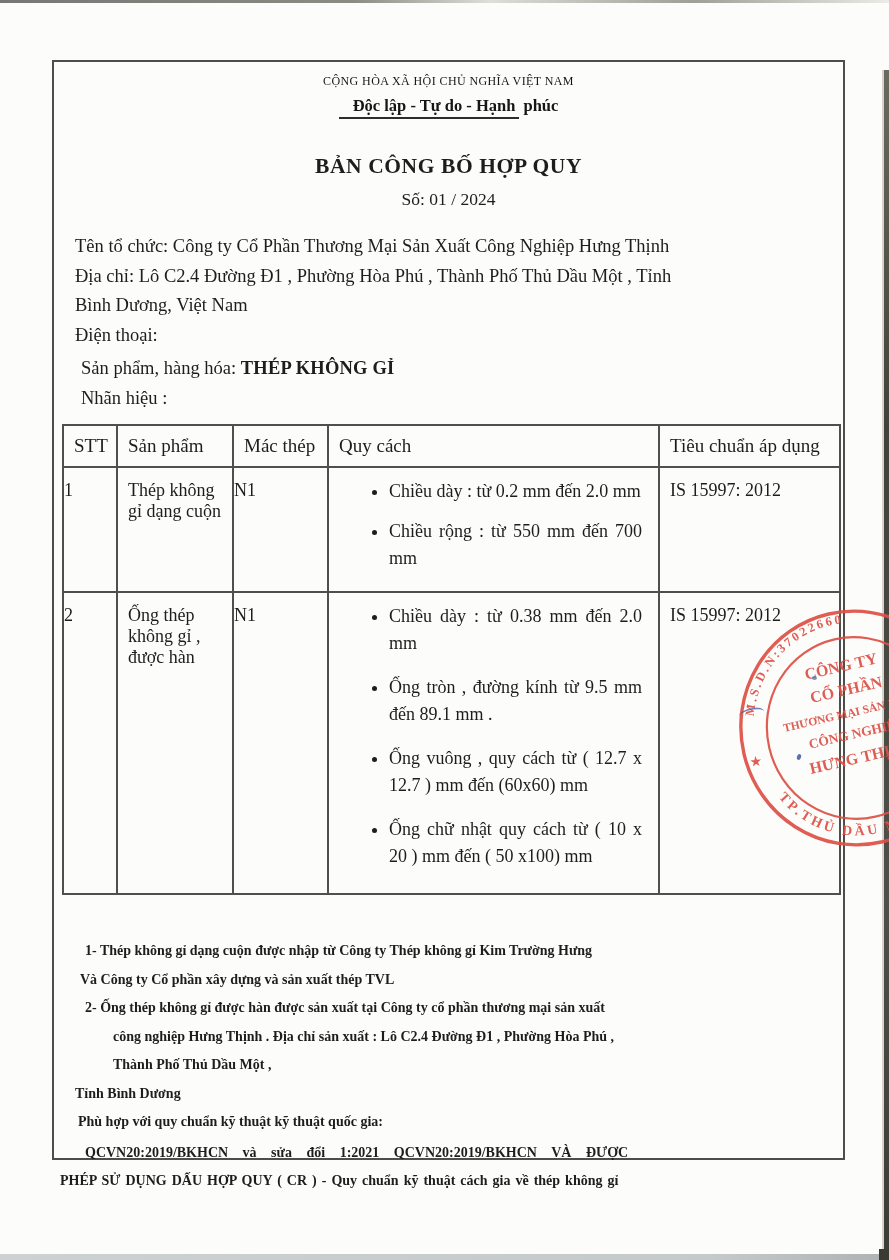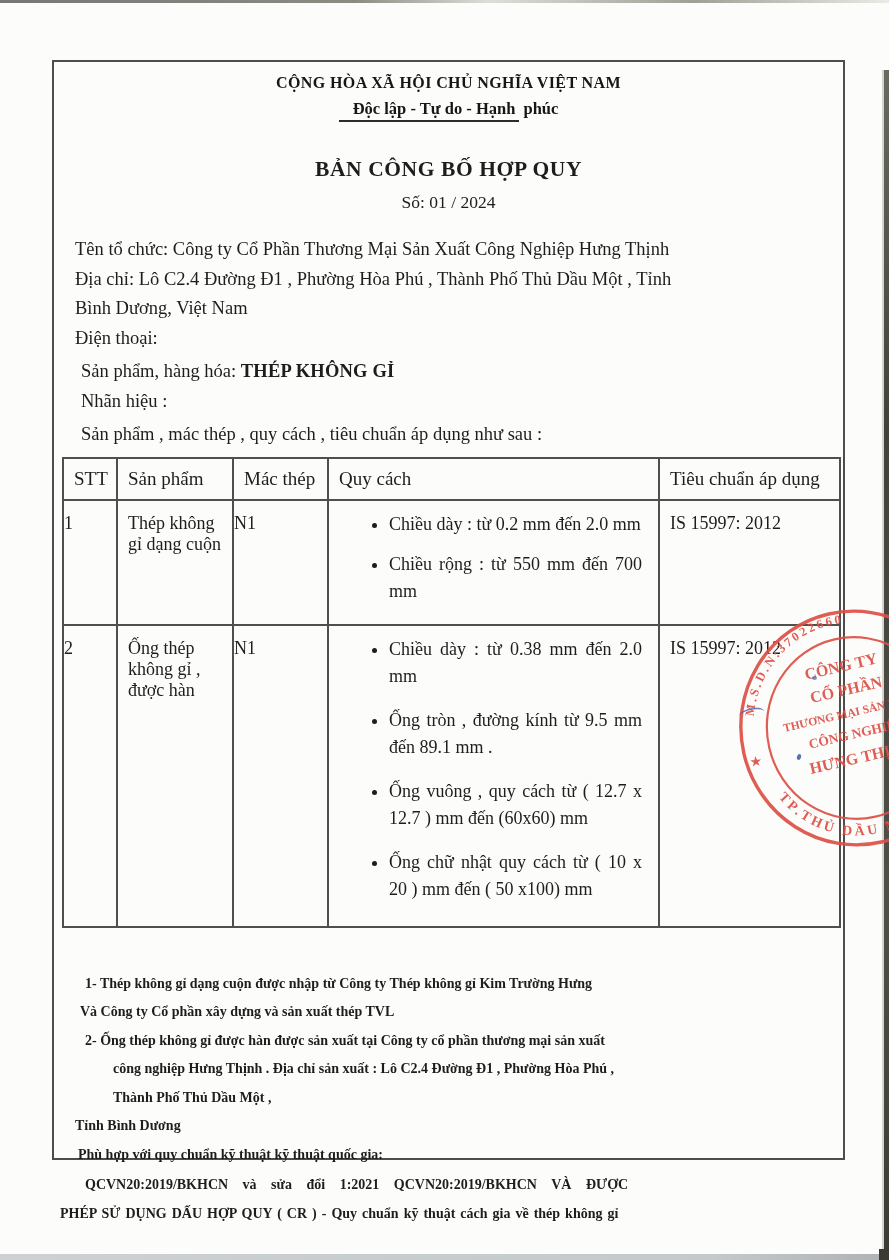--- a/index.html
+++ b/index.html
@@ -40,21 +40,21 @@
   .frame {
     position: absolute; left: 52px; top: 60px; width: 793px; height: 1100px;
     border: 2px solid #4d4d4b;
     background: transparent;
   }
 
   .center { text-align: center; }
 
   .nat-title {
     margin-top: 12px;
-    font-size: 16px; font-weight: bold; letter-spacing: .4px;
+    font-size: 12px; font-weight: normal; letter-spacing: .4px;
     color: #161616;
   }
   .motto {
     margin-top: 7px;
     font-size: 16.5px; font-weight: bold; color: #161616;
   }
   .motto .underlined {
     border-bottom: 2.5px solid #2c2c2c;
     padding: 0 4px 2px 14px;
   }
@@ -177,21 +177,20 @@
       <div>Tên tổ chức: Công ty Cổ Phần Thương Mại Sản Xuất Công Nghiệp Hưng Thịnh</div>
       <div>Địa chỉ: Lô C2.4 Đường Đ1 , Phường Hòa Phú , Thành Phố Thủ Dầu Một , Tỉnh</div>
       <div>Bình Dương, Việt Nam</div>
       <div>Điện thoại:</div>
       <div class="gap-s"></div>
       <div class="indented">
         <span>Sản phẩm, hàng hóa: </span><span class="product-value">THÉP KHÔNG GỈ</span>
       </div>
       <div class="indented">Nhãn hiệu :</div>
       <div class="gap-s"></div>
-      <div class="indented">Sản phẩm , mác thép , quy cách , tiêu chuẩn áp dụng như sau :</div>
     </div>
 
     <table class="spec">
       <colgroup>
         <col class="c-stt">
           <col class="c-sp">
           <col class="c-mt">
           <col class="c-qc">
           <col class="c-tc">
       </colgroup>

